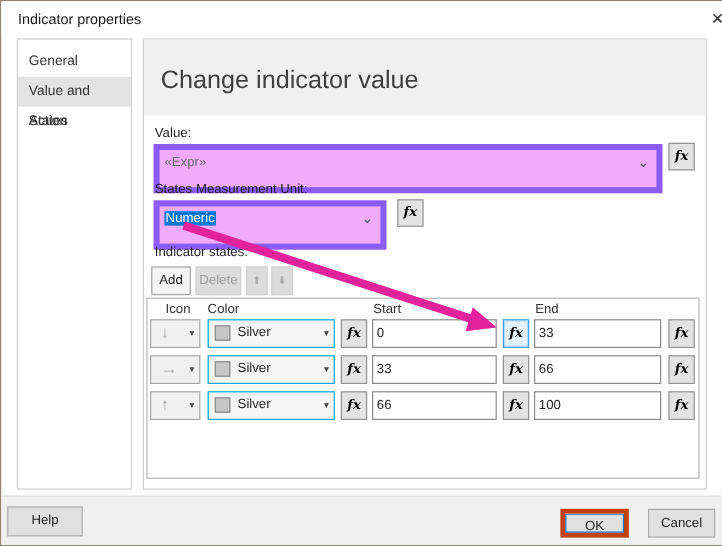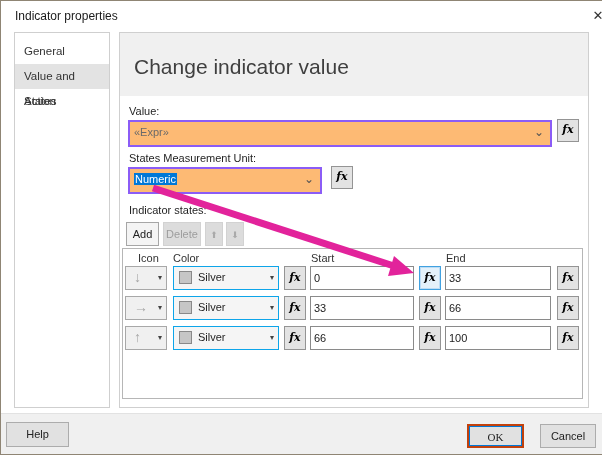--- a/index.html
+++ b/index.html
@@ -18,21 +18,21 @@
     border:1px solid #cfcfcf;background:#fff;padding-top:6px;box-sizing:border-box;}
   .side-item{height:25px;line-height:25px;padding-left:9px;font-size:11.5px;color:#333;}
   .side-item.selected{background:#e3e3e3;}
   
   .main{position:absolute;left:118px;top:31px;width:470px;height:376px;
     border:1px solid #cfcfcf;background:#fff;box-sizing:border-box;}
   .head-band{position:absolute;left:0;top:0;width:100%;height:63px;background:#f0f0f0;}
   .head-text{position:absolute;left:14px;top:22px;font-size:21px;color:#3f3f3f;}
   .flabel{position:absolute;font-size:11px;color:#1f1f1f;}
   
-  .combo{position:absolute;height:27px;background:#fdba74;border:2px solid #8b5cf6;
+  .combo{position:absolute;height:41px;background:#f0abfc;border:5px solid #8b5cf6;
     box-sizing:border-box;font-size:11px;line-height:21px;}
   .combo .ctext{position:absolute;left:4px;top:0;}
   .combo .chev{position:absolute;right:6px;top:0px;font-size:12px;color:#555;line-height:20px;}
   .sel-blue{background:#0078d7;color:#fff;padding:0 1px;}
   .expr-text{color:#6a6a6a;}
   
   .fx-btn{position:absolute;width:22px;height:23px;background:#e3e3e3;border:1px solid #949494;
     box-sizing:border-box;text-align:center;font-family:"DejaVu Serif",serif;
     font-style:italic;font-weight:bold;font-size:11px;line-height:20px;color:#000;}
   .fx-btn.hl{border:1px solid #41a1e0;background:#e4f1fa;box-shadow:inset 0 0 0 1px #bcdcf5;}
@@ -54,21 +54,21 @@
     border:1px solid #0ea5e9;box-sizing:border-box;font-size:11px;}
   .swatch{position:absolute;left:5px;top:4px;width:13px;height:13px;border:1px solid #898989;box-sizing:border-box;}
   .cname{position:absolute;left:24px;top:4px;}
   .tinput{position:absolute;height:24px;border:1px solid #8a8a8a;box-sizing:border-box;
     font-family:"Liberation Sans",sans-serif;font-size:11px;padding:0 3px;color:#222;background:#fff;}
   
   .footer{position:absolute;left:0;top:412px;width:100%;height:41px;background:#f0f0f0;
     border-top:1px solid #e2e2e2;}
   .fbtn{position:absolute;box-sizing:border-box;background:#e1e1e1;border:1px solid #acacac;
     text-align:center;font-size:11px;color:#222;}
-  .fbtn.default{border:2px solid #c2410c;box-shadow:inset 0 0 0 1px #0078d7;font-family:Liberation Serif, serif;}
+  .fbtn.default{border:4px solid #c2410c;box-shadow:inset 0 0 0 1px #0078d7;}
   .annot{position:absolute;left:0;top:0;pointer-events:none;z-index:10;}
 </style>
 </head>
 <body>
 
 <div class="dialog">
 
   <div class="titlebar">
     <div class="title">Indicator properties</div>
     <div class="close-btn">

